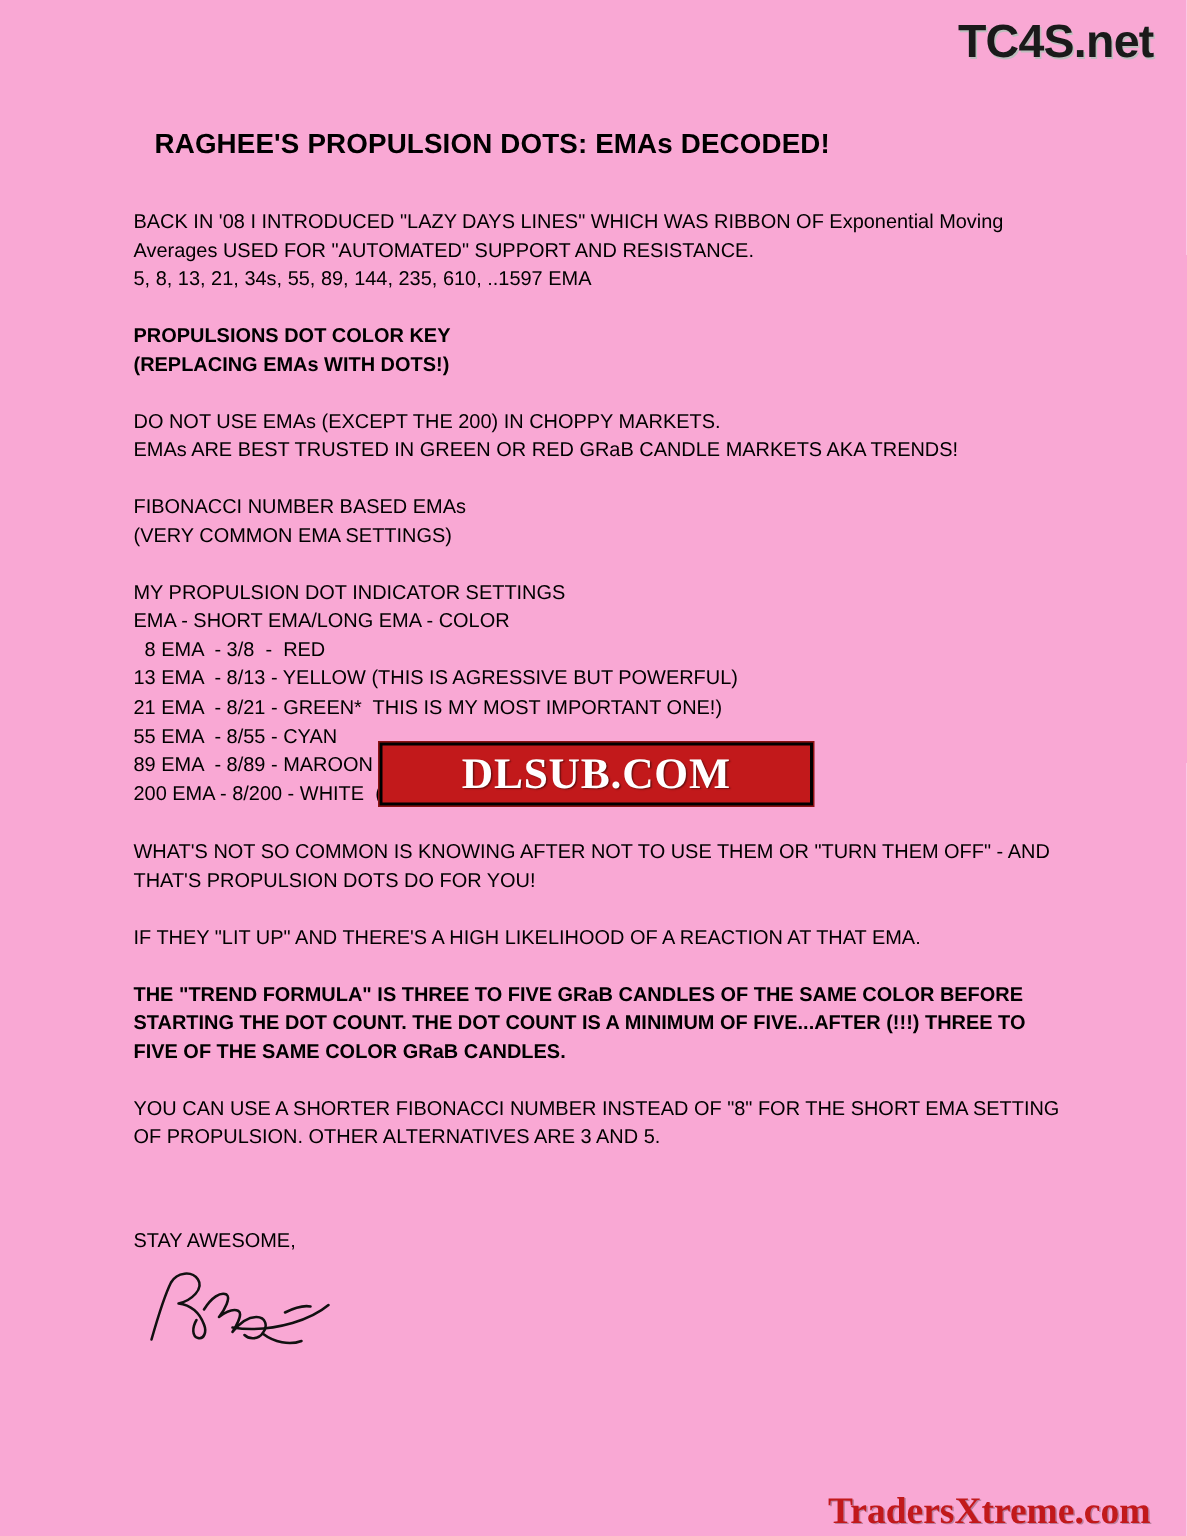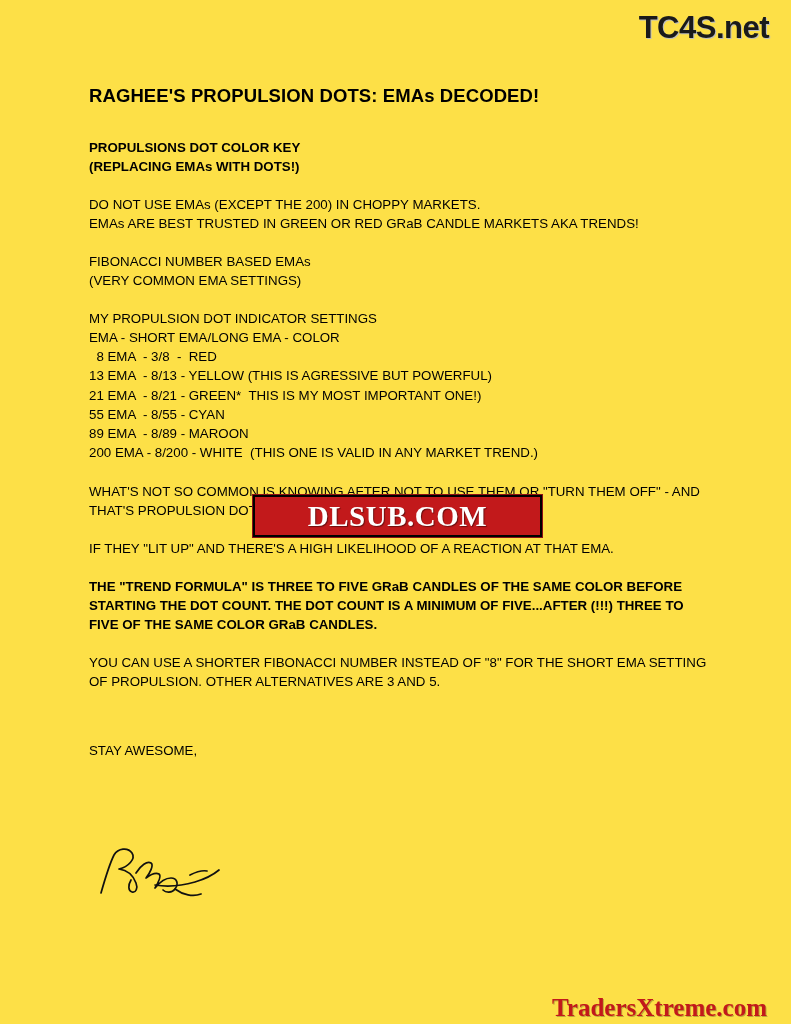--- a/index.html
+++ b/index.html
@@ -12,21 +12,21 @@
     height: 1024px;
     position: relative;
     font-family: "Liberation Sans", sans-serif;
     color: #000000;
     overflow: hidden;
   }
 
   .page {
     position: absolute;
     inset: 0;
-    background: #fde047;
+    background: #f9a8d4;
   }
 
   
   .brand-top {
     position: absolute;
     top: 10px;
     right: 22px;
     font-family: "Liberation Sans", sans-serif;
     font-weight: bold;
     font-size: 31px;
@@ -38,21 +38,21 @@
   .doc {
     position: absolute;
     left: 89px;
     top: 85px;
     width: 620px;
   }
 
   h1.title {
     font-size: 18.5px;
     font-weight: bold;
-    margin: 0 0 31px 0;
+    margin: 0 0 31px 14px;
     letter-spacing: 0.1px;
     color: #000;
   }
 
   p.block {
     font-size: 13.3px;
     line-height: 19px;
     margin: 0 0 19px 0;
     white-space: pre-line;
   }
@@ -122,20 +122,22 @@
 <body>
 
 <div class="page">
 
   <div class="brand-top">TC4S.net</div>
 
   <div class="doc">
 
     <h1 class="title">RAGHEE'S PROPULSION DOTS: EMAs DECODED!</h1>
 
+    <p class="block">BACK IN '08 I INTRODUCED "LAZY DAYS LINES" WHICH WAS RIBBON OF Exponential Moving Averages USED FOR "AUTOMATED" SUPPORT AND RESISTANCE.
+5, 8, 13, 21, 34s, 55, 89, 144, 235, 610, ..1597 EMA</p>
 
     <p class="block bold">PROPULSIONS DOT COLOR KEY
 (REPLACING EMAs WITH DOTS!)</p>
 
     <p class="block">DO NOT USE EMAs (EXCEPT THE 200) IN CHOPPY MARKETS.
 EMAs ARE BEST TRUSTED IN GREEN OR RED GRaB CANDLE MARKETS AKA TRENDS!</p>
 
     <p class="block">FIBONACCI NUMBER BASED EMAs
 (VERY COMMON EMA SETTINGS)</p>
 

